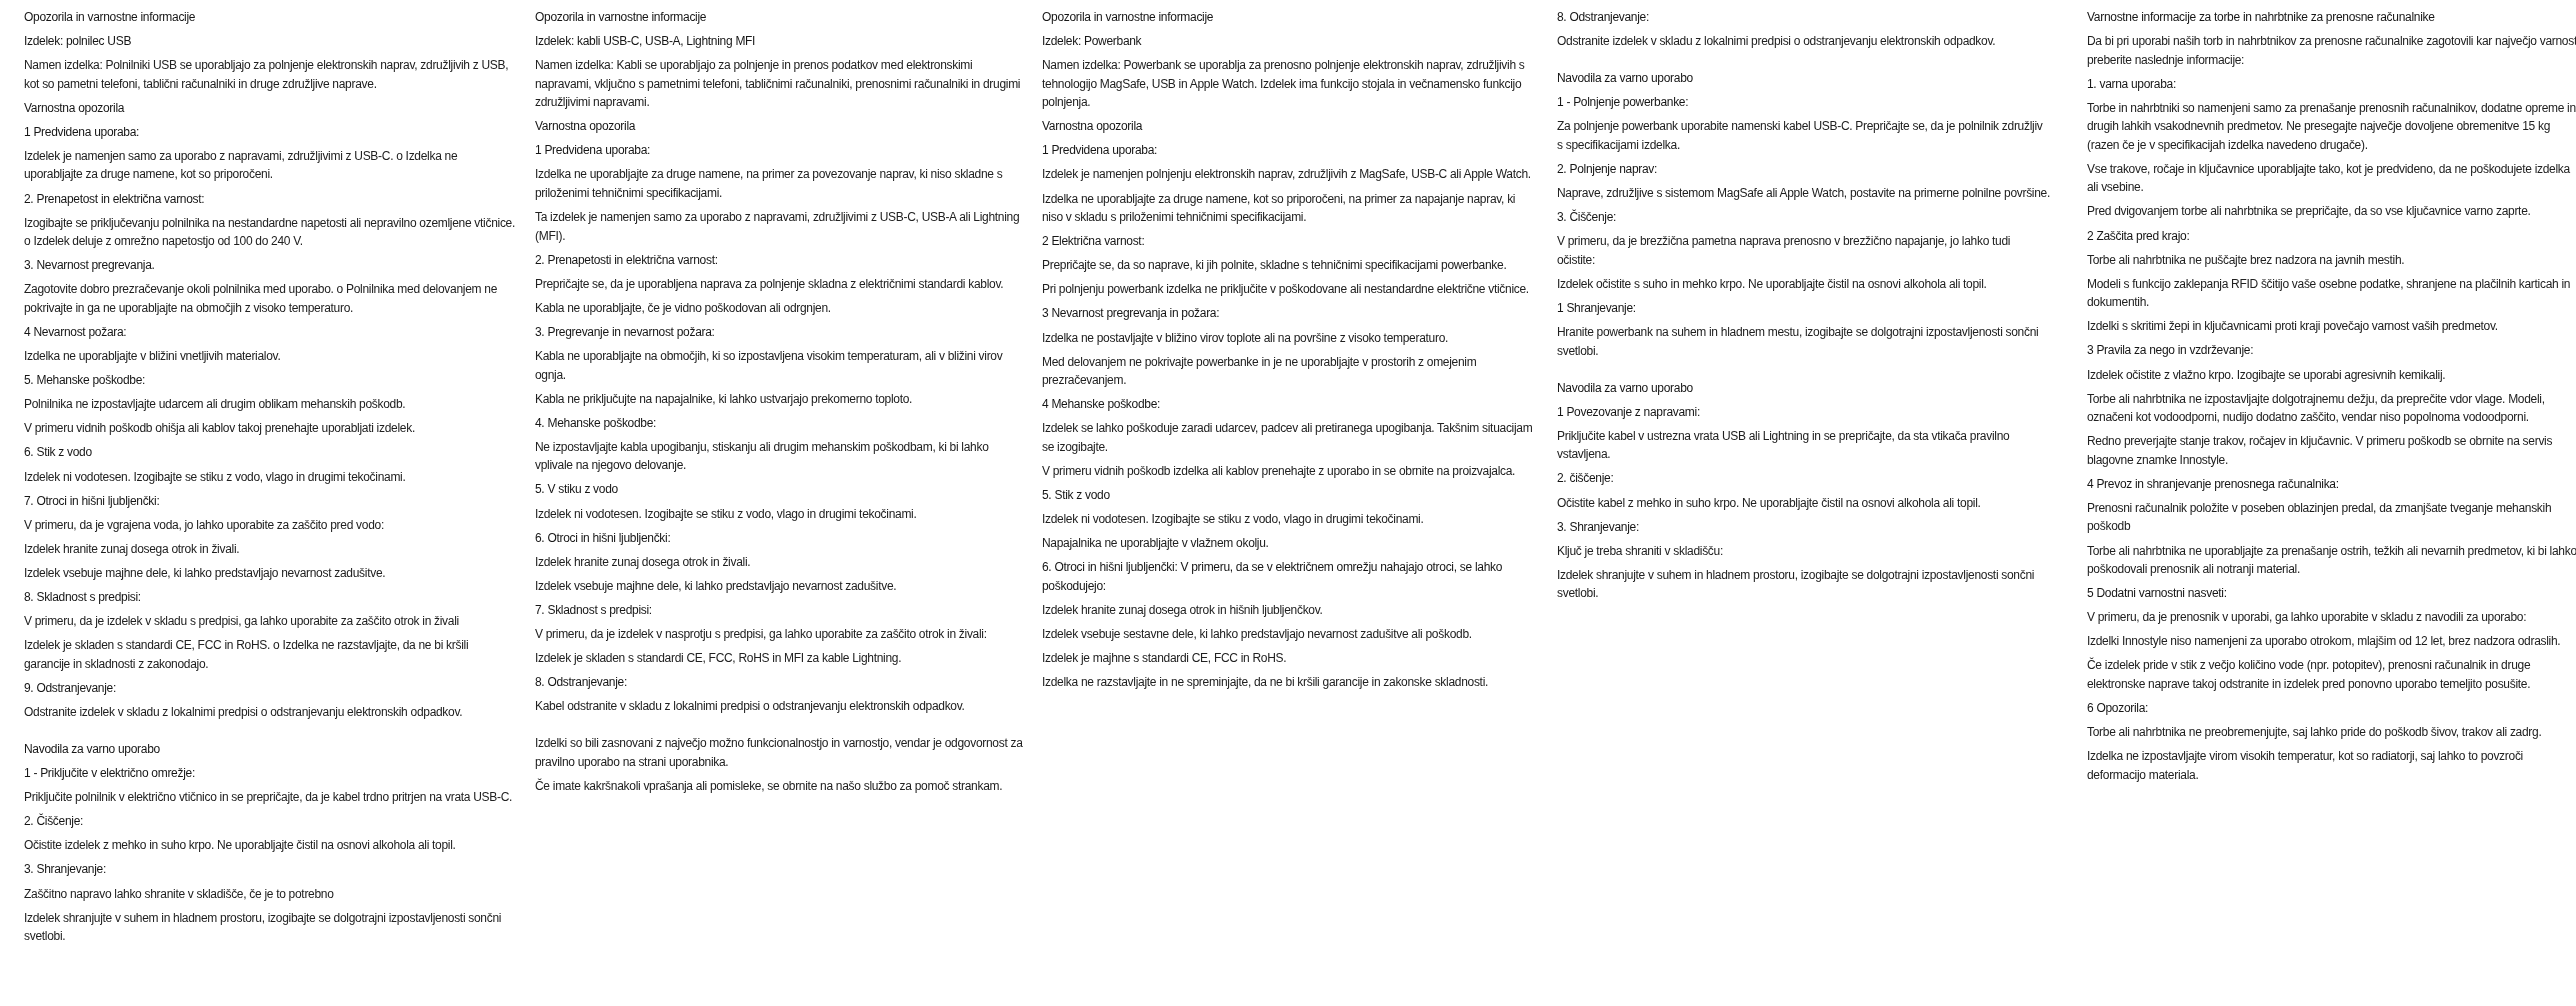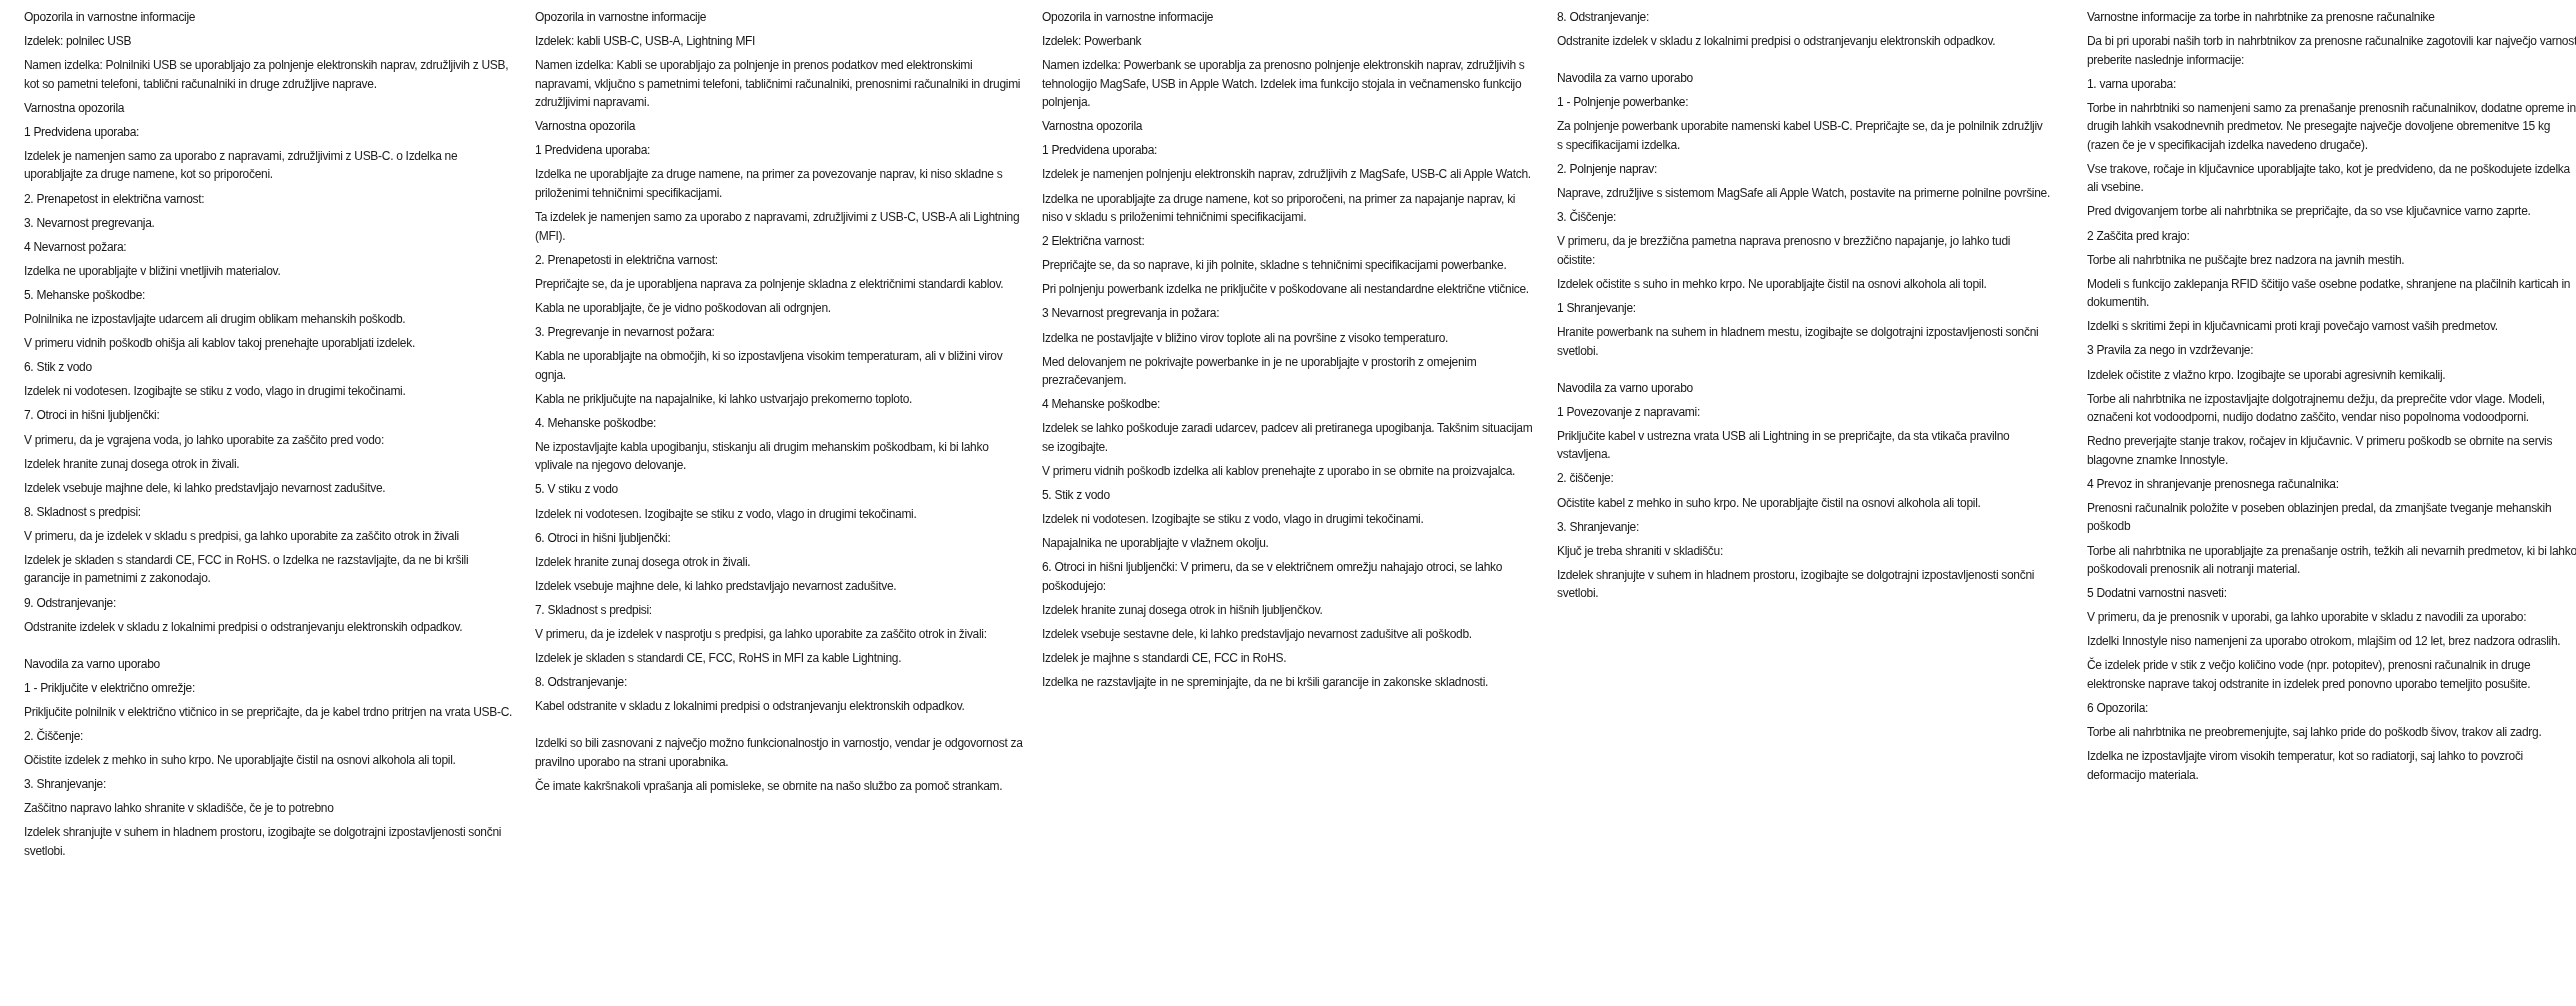--- a/index.html
+++ b/index.html
@@ -30,35 +30,37 @@
 
 <div class="page">
   <div class="col col-1">
       <div class="b-h1">Opozorila in varnostne informacije</div>
       <div class="b-h2">Izdelek: polnilec USB</div>
       <div class="b-p">Namen izdelka: Polnilniki USB se uporabljajo za polnjenje elektronskih naprav, združljivih z USB, kot so pametni telefoni, tablični računalniki in druge združljive naprave.</div>
       <div class="b-h2">Varnostna opozorila</div>
       <div class="b-h3">1 Predvidena uporaba:</div>
       <div class="b-p">Izdelek je namenjen samo za uporabo z napravami, združljivimi z USB-C. o Izdelka ne uporabljajte za druge namene, kot so priporočeni.</div>
       <div class="b-h3">2. Prenapetost in električna varnost:</div>
+      <div class="b-p">Izogibajte se priključevanju polnilnika na nestandardne napetosti ali nepravilno ozemljene vtičnice. o Izdelek deluje z omrežno napetostjo od 100 do 240 V.</div>
       <div class="b-h3">3. Nevarnost pregrevanja.</div>
+      <div class="b-p">Zagotovite dobro prezračevanje okoli polnilnika med uporabo. o Polnilnika med delovanjem ne pokrivajte in ga ne uporabljajte na območjih z visoko temperaturo.</div>
       <div class="b-h3">4 Nevarnost požara:</div>
       <div class="b-p">Izdelka ne uporabljajte v bližini vnetljivih materialov.</div>
       <div class="b-h3">5. Mehanske poškodbe:</div>
       <div class="b-p">Polnilnika ne izpostavljajte udarcem ali drugim oblikam mehanskih poškodb.</div>
       <div class="b-p">V primeru vidnih poškodb ohišja ali kablov takoj prenehajte uporabljati izdelek.</div>
       <div class="b-h3">6. Stik z vodo</div>
       <div class="b-p">Izdelek ni vodotesen. Izogibajte se stiku z vodo, vlago in drugimi tekočinami.</div>
       <div class="b-h3">7. Otroci in hišni ljubljenčki:</div>
       <div class="b-p">V primeru, da je vgrajena voda, jo lahko uporabite za zaščito pred vodo:</div>
       <div class="b-p">Izdelek hranite zunaj dosega otrok in živali.</div>
       <div class="b-p">Izdelek vsebuje majhne dele, ki lahko predstavljajo nevarnost zadušitve.</div>
       <div class="b-h3">8. Skladnost s predpisi:</div>
       <div class="b-p">V primeru, da je izdelek v skladu s predpisi, ga lahko uporabite za zaščito otrok in živali</div>
-      <div class="b-p">Izdelek je skladen s standardi CE, FCC in RoHS. o Izdelka ne razstavljajte, da ne bi kršili garancije in pametnimi z zakonodajo.</div>
+      <div class="b-p">Izdelek je skladen s standardi CE, FCC in RoHS. o Izdelka ne razstavljajte, da ne bi kršili garancije in skladnosti z zakonodajo.</div>
       <div class="b-h3">9. Odstranjevanje:</div>
       <div class="b-p">Odstranite izdelek v skladu z lokalnimi predpisi o odstranjevanju elektronskih odpadkov.</div>
       <div class="b-sp"></div>
       <div class="b-h2">Navodila za varno uporabo</div>
       <div class="b-h3">1 - Priključite v električno omrežje:</div>
       <div class="b-p">Priključite polnilnik v električno vtičnico in se prepričajte, da je kabel trdno pritrjen na vrata USB-C.</div>
       <div class="b-h3">2. Čiščenje:</div>
       <div class="b-p">Očistite izdelek z mehko in suho krpo. Ne uporabljajte čistil na osnovi alkohola ali topil.</div>
       <div class="b-h3">3. Shranjevanje:</div>
       <div class="b-p">Zaščitno napravo lahko shranite v skladišče, če je to potrebno</div>

